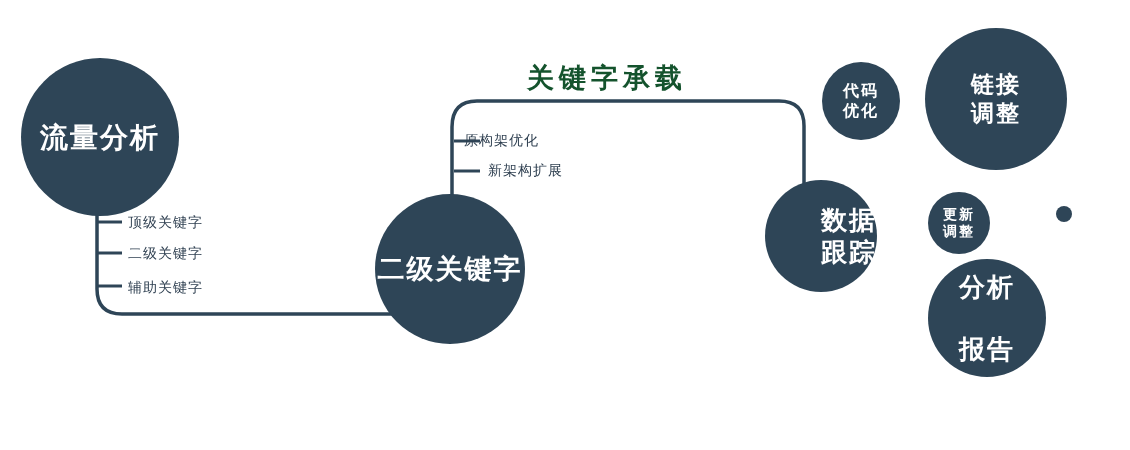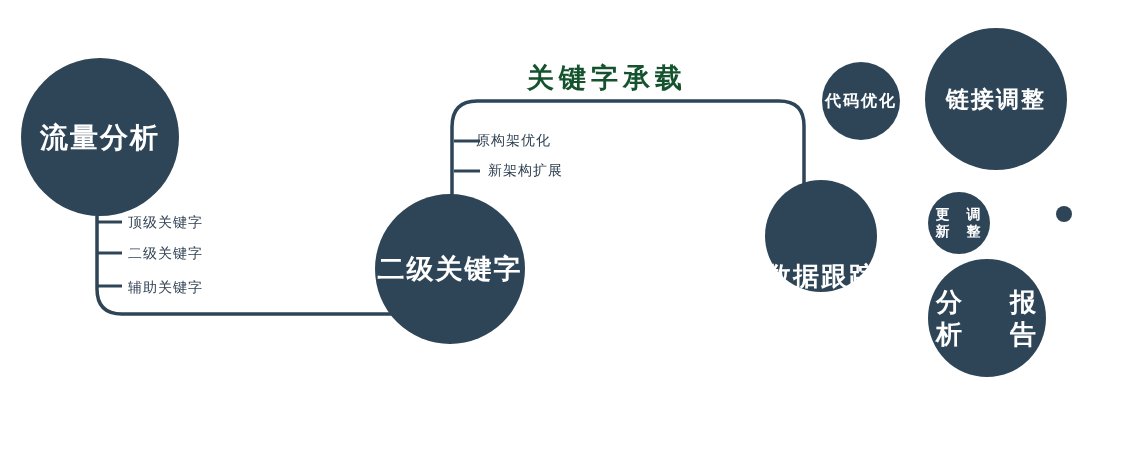--- a/index.html
+++ b/index.html
@@ -15,21 +15,21 @@
   }
   svg.connectors path, svg.connectors line{
     stroke:#2e4557;fill:none;
   }
   .node{
     position:absolute;
     background:#2e4557;
     border-radius:50%;
     color:#ffffff;
     display:flex;
-    flex-direction:row;
+    flex-direction:column;
     align-items:center;
     justify-content:center;
     text-align:center;
     line-height:1.25;
   }
   .node span{display:block;letter-spacing:2px;}
   .node-traffic{left:21px;top:58px;width:158px;height:158px;font-size:28px;font-weight:600;}
   .node-structure{left:375px;top:194px;width:150px;height:150px;font-size:27px;font-weight:600;}
   .node-data-tracking{left:765px;top:180px;width:112px;height:112px;font-size:26px;font-weight:600;align-items:flex-end;}
   .node-code-opt{left:822px;top:62px;width:78px;height:78px;font-size:16px;font-weight:600;}
@@ -44,21 +44,21 @@
     position:absolute;
     font-size:14px;
     font-weight:500;
     color:#2e3f50;
     letter-spacing:1px;
     white-space:nowrap;
   }
   .bl-t1{left:128px;top:214px;}
   .bl-t2{left:128px;top:245px;}
   .bl-t3{left:128px;top:279px;}
-  .bl-s1{left:476px;top:132px;text-align:right;}
+  .bl-s1{left:464px;top:132px;text-align:right;}
   .bl-s2{left:488px;top:162px;}
   .edge-label{
     position:absolute;
     font-size:27px;
     font-weight:600;
     color:#14532d;
     white-space:nowrap;
   }
   .el-user-base{left:153px;top:326px;letter-spacing:6px;}
   .el-keyword-carry{left:527px;top:60px;letter-spacing:5px;}

